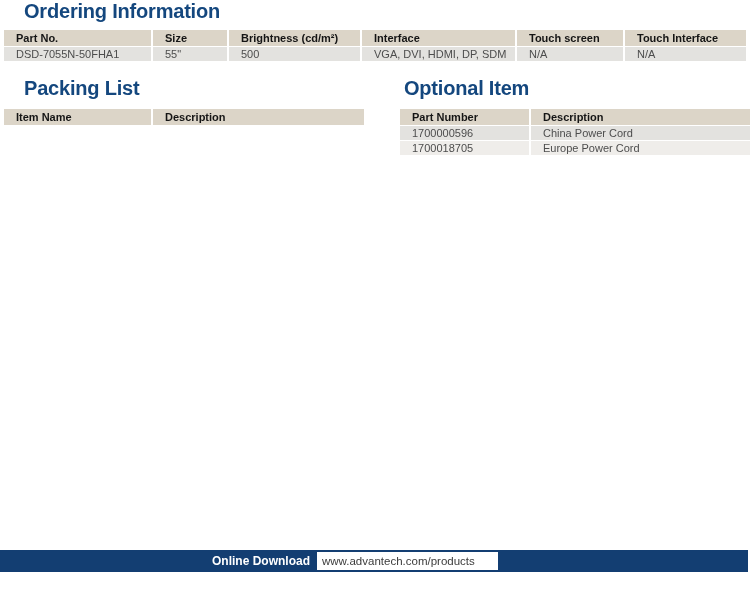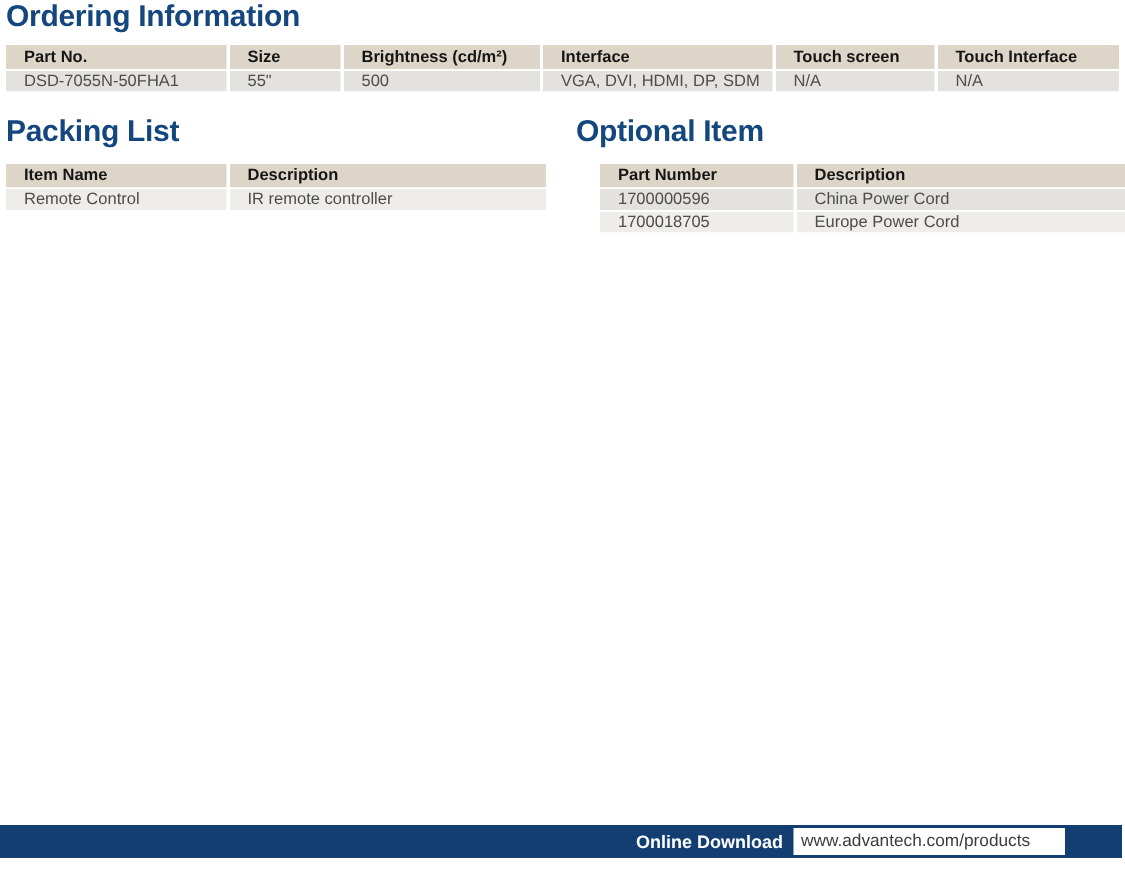--- a/index.html
+++ b/index.html
@@ -19,20 +19,21 @@
     overflow: hidden;
     font-family: "Liberation Sans", "DejaVu Sans", sans-serif;
   }
   .sec-title {
     position: absolute;
     color: var(--heading-blue);
     font-size: 20px;
     font-weight: bold;
     letter-spacing: -0.2px;
     white-space: nowrap;
+    margin-left: 20px;
   }
   #t-ordering { left: 4px; top: 0px; }
   #t-packing  { left: 4px; top: 77px; }
   #t-optional { left: 384px; top: 77px; }
 
   table.tbl {
     position: absolute;
     border-collapse: collapse;
     table-layout: fixed;
   }
@@ -72,21 +73,21 @@
   #packing-table  th:nth-child(1) { width: 148px; }
   #optional-table th:nth-child(1) { width: 130px; }
 
   .footer {
     position: absolute;
     left: 0; top: 550px;
     width: 748px; height: 22px;
     background: var(--footer-navy);
     display: flex;
     align-items: center;
-    justify-content: flex-end;
+    justify-content: center;
   }
   .footer-label {
     color: #fff;
     font-weight: bold;
     font-size: 12px;
     margin-right: 7px;
     white-space: nowrap;
   }
   .footer-url {
     display: block;
@@ -135,24 +136,20 @@
   <h1 class="sec-title" id="t-packing">Packing List</h1>
 
   <table class="tbl" id="packing-table">
       <thead>
         <tr>
           <th>Item Name</th>
           <th>Description</th>
         </tr>
       </thead>
       <tbody>
-        <tr class="alt">
-          <td>Remote Control</td>
-          <td>IR remote controller</td>
-        </tr>
       </tbody>
     </table>
 
   <h1 class="sec-title" id="t-optional">Optional Item</h1>
 
   <table class="tbl" id="optional-table">
       <thead>
         <tr>
           <th>Part Number</th>
           <th>Description</th>

